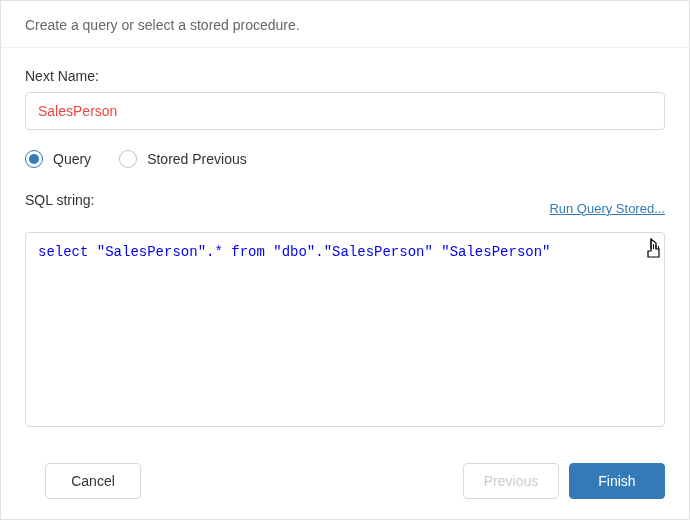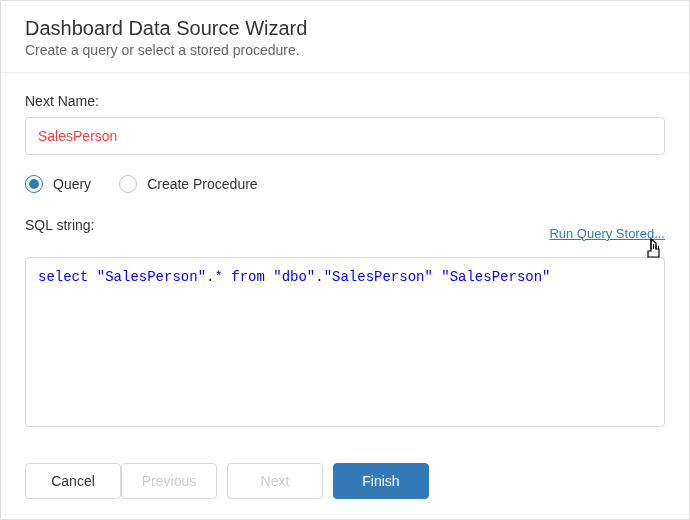--- a/index.html
+++ b/index.html
@@ -110,22 +110,23 @@
     line-height: 1.4;
     color: #0000ee;
     overflow: auto;
     margin-bottom: 20px;
     position: relative;
     white-space: pre-wrap;
   }
   .footer {
     padding: 16px 24px 20px 24px;
     display: flex;
-    justify-content: flex-start;
-    align-items: center;
+    justify-content: space-between;
+    align-items: center;
+    margin-left: 20px;
   }
   .footer-right {
     display: flex;
     gap: 10px;
   }
   .btn {
     min-width: 96px;
     height: 36px;
     border: 1px solid #d9d9d9;
     border-radius: 4px;
@@ -150,56 +151,54 @@
     left: 644px;
     pointer-events: none;
   }
 </style>
 </head>
 <body>
 
 <div class="wizard">
 
   <div class="header">
-    <h1 class="header-title">Dashboard Data Source Wizard</h1>
     <p class="header-subtitle">Create a query or select a stored procedure.</p>
   </div>
 
   <div class="body">
 
     <div class="field-label">Next Name:</div>
     <input class="text-input" type="text" value="SalesPerson" style="">
 
     <div class="radio-row">
       <div class="radio-item">
         <span class="radio-outer selected">
           <span class="radio-inner"></span>
         </span>
         <span class="radio-label">Query</span>
       </div>
       <div class="radio-item">
         <span class="radio-outer"></span>
-        <span class="radio-label">Create Procedure</span>
+        <span class="radio-label">Stored Previous</span>
       </div>
     </div>
 
     <div class="sql-row">
       <span class="field-label" style="margin-bottom:16px">SQL string:</span>
       <a class="run-link">Run Query Stored...</a>
     </div>
 
     <div class="sql-area"><span>select "SalesPerson".* from "dbo"."SalesPerson" "SalesPerson"</span></div>
 
   </div>
 
   <div class="footer">
     <button class="btn">Cancel</button>
     <div class="footer-right">
       <button class="btn" disabled="">Previous</button>
-      <button class="btn" disabled="">Next</button>
       <button class="btn primary">Finish</button>
     </div>
   </div>
 
   <svg class="cursor-icon" width="20" height="24" viewBox="0 0 20 24">
     <path d="M6 2 L6 14 L3 14 L3 20 L14 20 L14 12 L11 12 L11 6 Z" fill="#fff" stroke="#000" stroke-width="1.2"></path>
     <path d="M6 2 L6 12 M8.5 7 L8.5 12 M11 8 L11 12 M13.5 9 L13.5 12" stroke="#000" stroke-width="1" fill="none"></path>
   </svg>
 
 </div>

